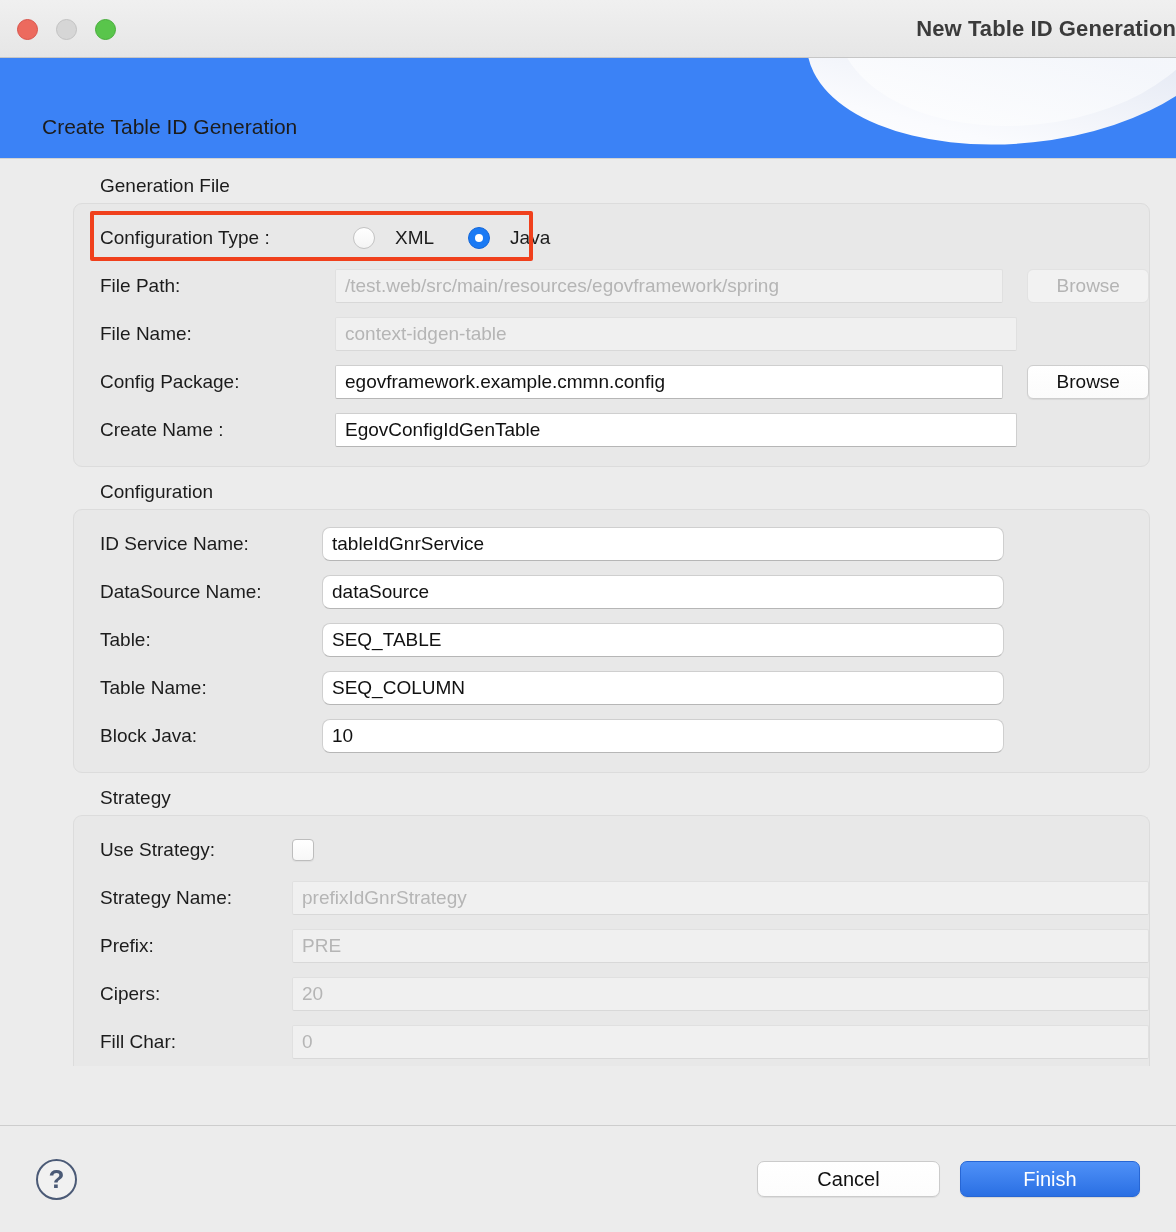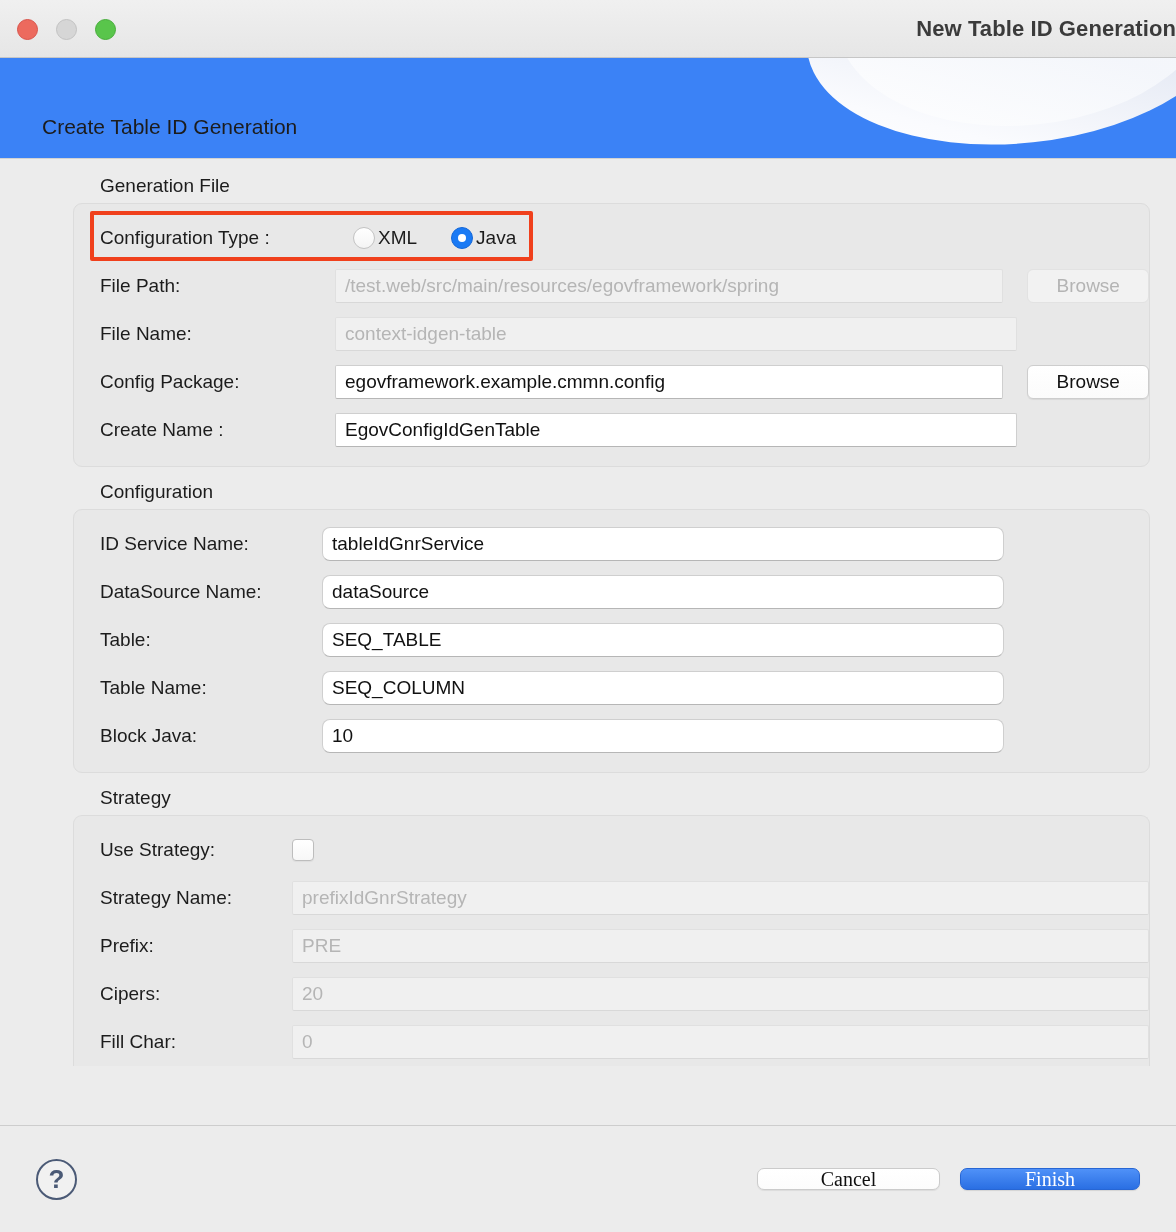--- a/index.html
+++ b/index.html
@@ -199,21 +199,21 @@
     background: #f2f2f2;
     border-color: #e2e2e2;
     color: #b4b4b4;
     box-shadow: none;
   }
 
   
   .radio-wrap {
     display: flex;
     align-items: center;
-    gap: 3px;
+    gap: 20px;
     margin-left: 18px;
   }
   .radio-wrap + .radio-wrap { margin-left: 34px; }
   .radio {
     width: 22px;
     height: 22px;
     border-radius: 50%;
     box-sizing: border-box;
     background: linear-gradient(#ffffff, #f4f4f4);
     border: 1px solid #c3c3c3;
@@ -282,29 +282,28 @@
     display: flex;
     align-items: center;
     justify-content: center;
     font-size: 26px;
     font-weight: bold;
     box-sizing: border-box;
     background: #f1f1f1;
   }
   .footer-spacer { flex: 1 1 auto; }
   .btn {
-    height: 22px;
+    height: 36px;
     border-radius: 7px;
     font-size: 20px;
     display: flex;
     align-items: center;
     justify-content: center;
     box-sizing: border-box;
     cursor: default;
-    font-family: Liberation Serif, serif;
   }
   .btn-cancel {
     width: 183px;
     background: linear-gradient(#ffffff, #fcfcfc);
     border: 1px solid #cbcbcb;
     color: #101010;
     box-shadow: 0 1px 1px rgba(0,0,0,.07);
   }
   .btn-finish {
     width: 180px;

